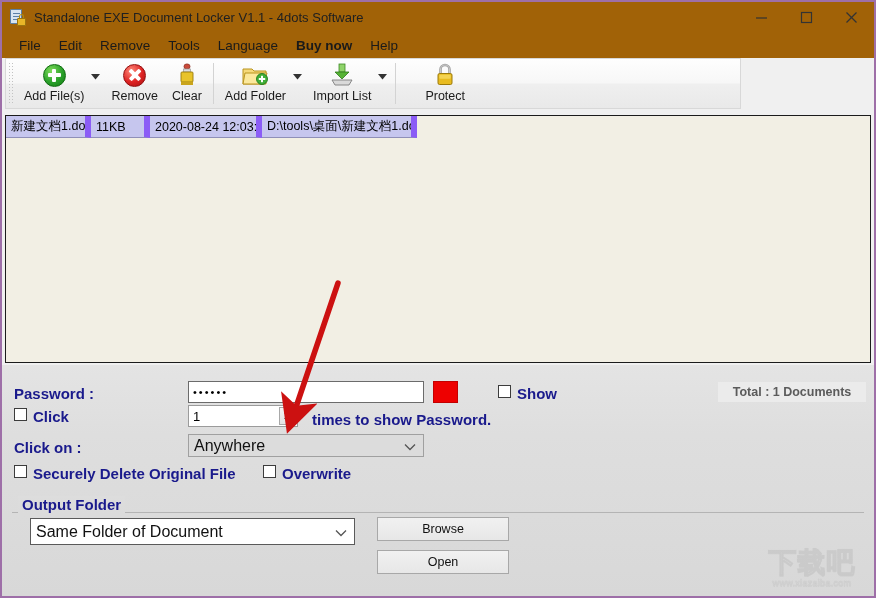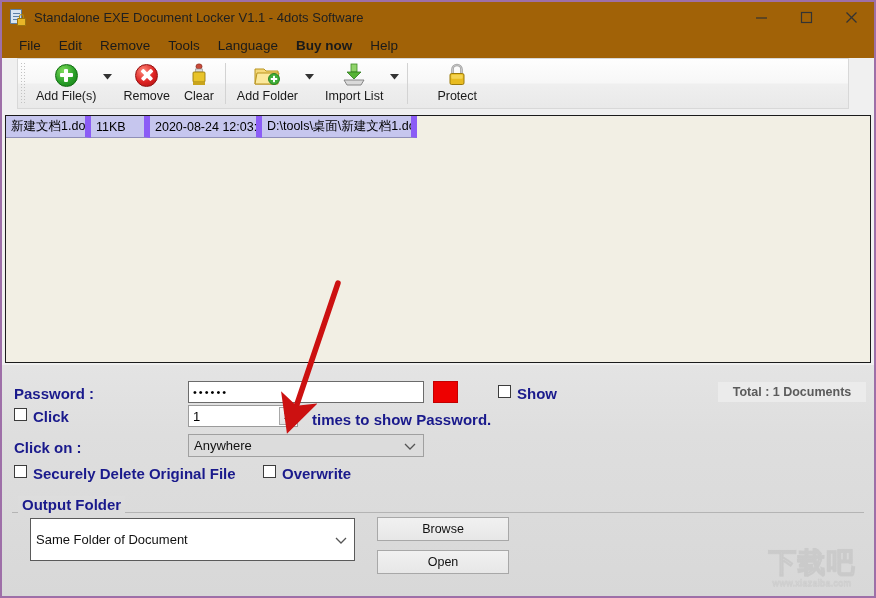--- a/index.html
+++ b/index.html
@@ -86,24 +86,24 @@
   .menu-item {
     font-size: 13.5px; color: #1a1a1a;
     padding: 3px 9px;
     white-space: nowrap;
   }
   .menu-item.bold { font-weight: bold; }
 
   
   .toolbar {
     position: absolute; left: 3px; top: 56px;
-    width: 832px; height: 51px;
+    width: 736px; height: 51px;
     background: linear-gradient(to bottom, #fefefe 0%, #f7f7f7 48%, #efefef 52%, #e9e9e9 100%);
     border: 1px solid #d8d8d8;
-    display: flex; align-items: stretch; margin-left: 12px;
+    display: flex; align-items: stretch;
   }
   .tb-dots {
     width: 7px; margin: 3px 2px 3px 2px;
     background-image: radial-gradient(circle, #c2c2c2 1px, transparent 1px);
     background-size: 3px 3px;
   }
   .tb-group { display: flex; align-items: stretch; }
   .tb-btn {
     display: flex; flex-direction: column;
     align-items: center; justify-content: flex-start;
@@ -219,21 +219,21 @@
     border: 1px solid #a8a8a8;
     display: flex; flex-direction: column; align-items: center; justify-content: space-around; }
   .tri-up { width: 0; height: 0; border-left: 4px solid transparent; border-right: 4px solid transparent; border-bottom: 4px solid #222; }
   .tri-dn { width: 0; height: 0; border-left: 4px solid transparent; border-right: 4px solid transparent; border-top: 4px solid #222; }
 
   .combo {
     position: absolute;
     background: #dcdcdc;
     border: 1px solid #a0a0a0;
     display: flex; align-items: center;
-    font-size: 13px; color: #111;
+    font-size: 16px; color: #111;
     padding-left: 5px;
   }
   .combo.white { background: #ffffff; border: 1px solid #5a5a5a; }
   .combo-arrow { position: absolute; right: 7px; top: 50%; transform: translateY(-50%); }
 
   .totalbox {
     position: absolute;
     background: #ebebeb;
     font-size: 12.5px; font-weight: bold; color: #5b5b5b;
     display: flex; align-items: center; justify-content: center;
@@ -446,21 +446,21 @@
     </div>
 
     <div class="cbox" style="left:12px; top:100px;"></div>
     <div class="lbl" style="left:31px; top:100px;">Securely Delete Original File</div>
     <div class="cbox" style="left:261px; top:100px;"></div>
     <div class="lbl" style="left:280px; top:100px;">Overwrite</div>
 
     <div class="groupbox" style="left:10px; top:147px; width:852px; height:1px;"></div>
     <div class="lbl" style="left:16px; top:131px; background:linear-gradient(to bottom,#dddddd,#dbdbdb); padding:0 4px;">Output Folder</div>
 
-    <div class="combo white" style="left:28px; top:153px; width:325px; height:43px;">
+    <div class="combo white" style="left:28px; top:153px; width:325px; height:27px;">
       <span>Same Folder of Document</span>
       <span class="combo-arrow">
         <svg width="12" height="8" viewBox="0 0 12 8">
             <polyline points="1,1.5 6,6.5 11,1.5" fill="none" stroke="#555" stroke-width="1.3"></polyline>
           </svg>
       </span>
     </div>
 
     <div class="pushbtn" style="left:375px; top:185px; width:132px; height:24px;">Open</div>
     <div class="pushbtn" style="left:375px; top:152px; width:132px; height:24px;">Browse</div>

